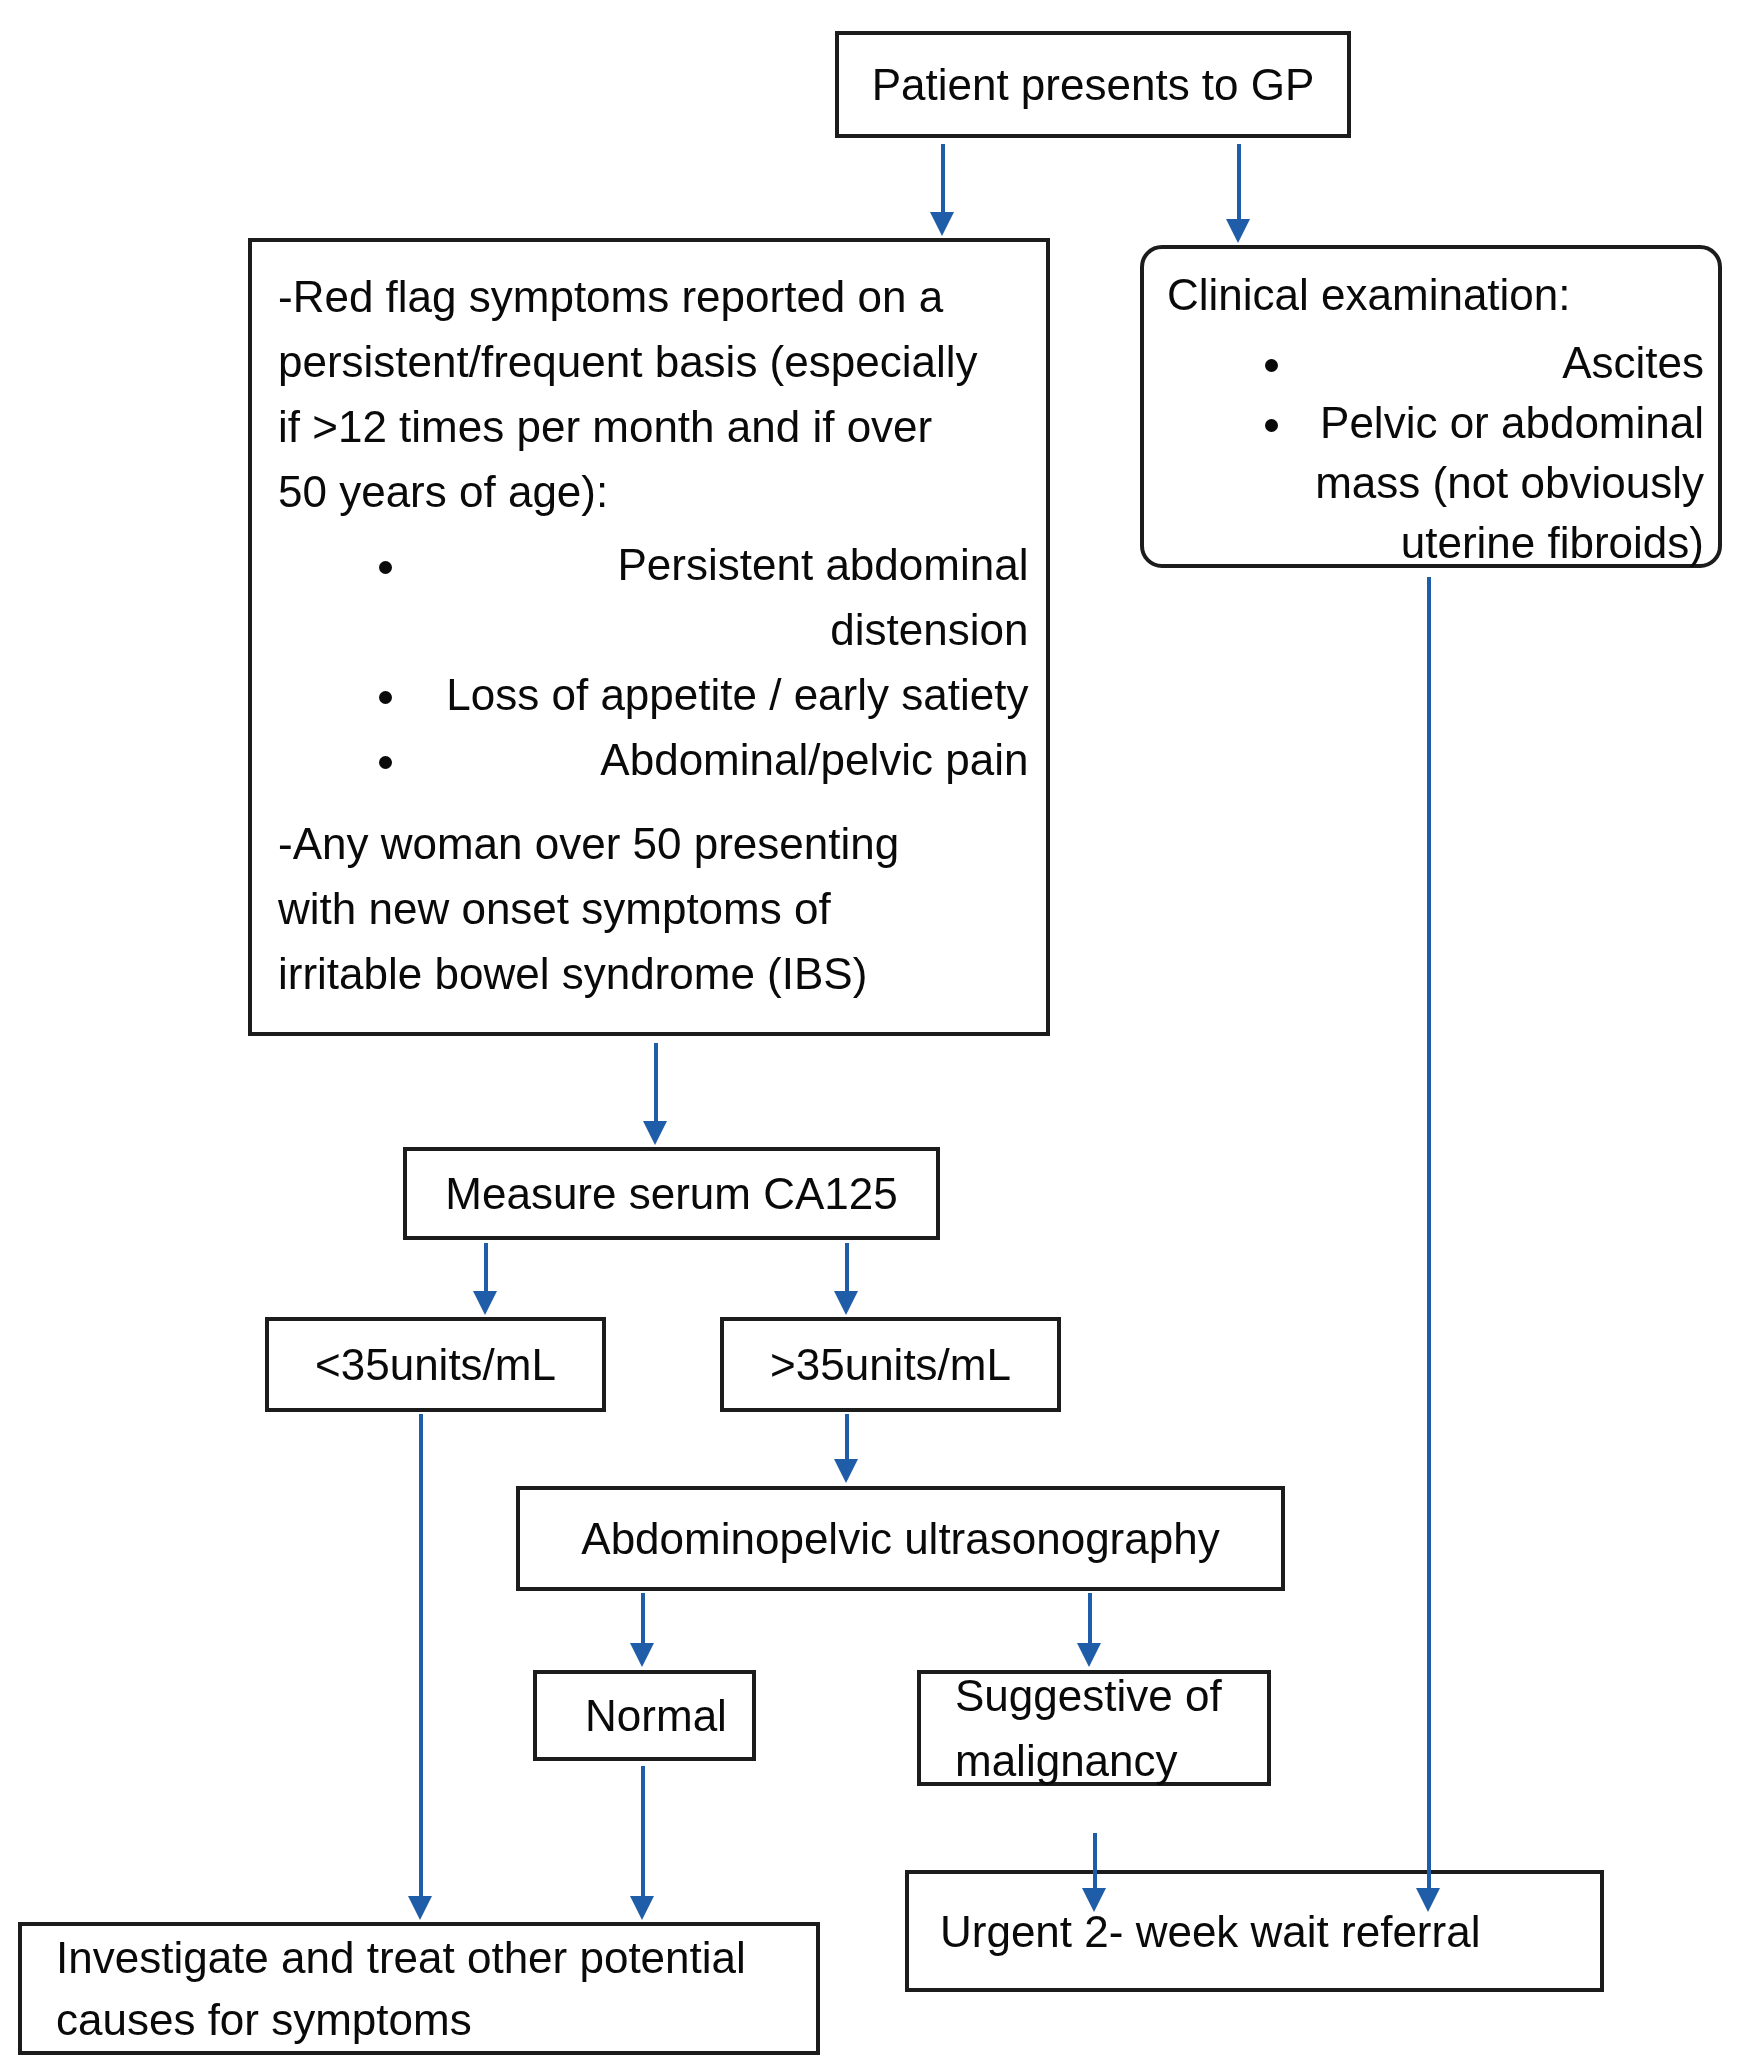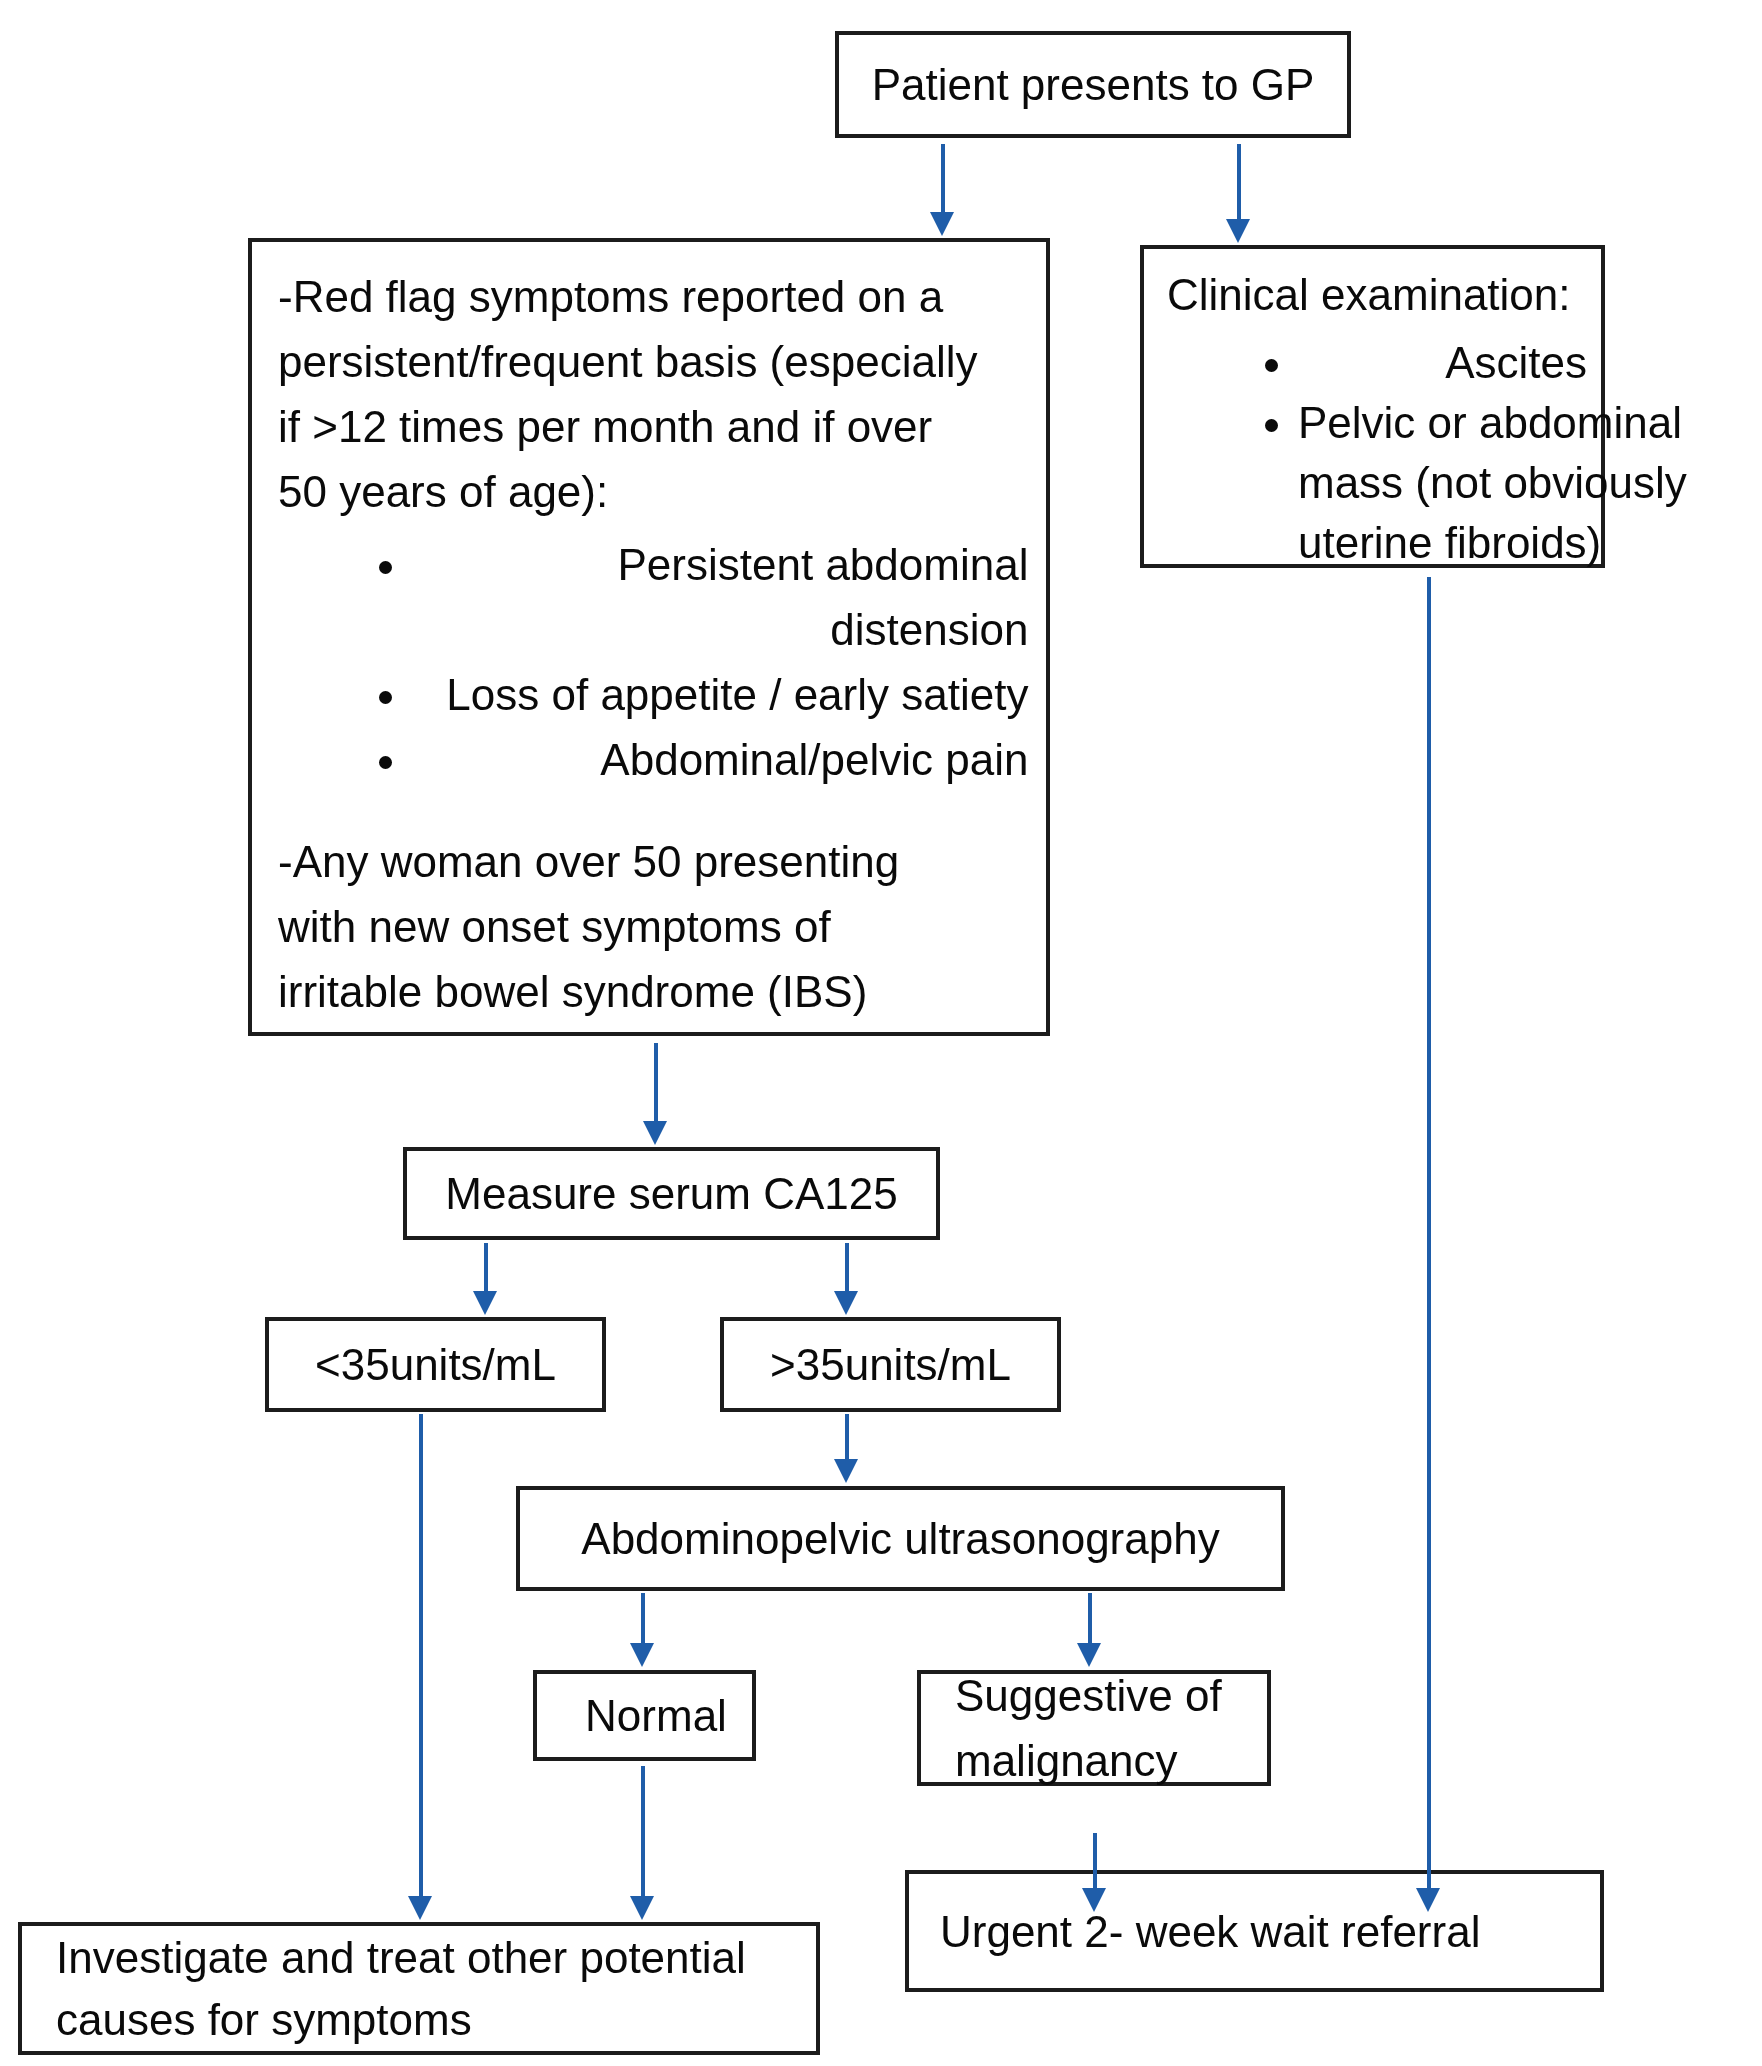--- a/index.html
+++ b/index.html
@@ -29,21 +29,21 @@
     justify-content: center;
     text-align: center;
   }
   .vcenter {
     display: flex;
     flex-direction: column;
     justify-content: center;
   }
   .ln { display: block; white-space: nowrap; }
   .para { margin: 0; }
-  .gap { margin-top: 37px; }
+  .gap { margin-top: 19px; }
   ul.bullets {
     margin: 8px;
     padding-left: 126px;
     list-style: disc outside;
     text-align: right;
   }
   ul.bullets li { margin: 0; }
   
   .arrow { position: absolute; width: 26px; }
   .arrow .stem {
@@ -96,21 +96,21 @@
         <span class="ln">Abdominal/pelvic pain</span>
       </li>
     </ul>
     <div class="para gap">
       <span class="ln">-Any woman over 50 presenting</span>
       <span class="ln">with new onset symptoms of</span>
       <span class="ln">irritable bowel syndrome (IBS)</span>
     </div>
   </div>
 
-  <div class="node" style="left:1140px; top:245px; width:465px; height:323px; padding:15.6px 6px 0 23px; line-height:60px;">
+  <div class="node" style="left:1140px; top:245px; width:582px; height:323px; padding:15.6px 6px 0 23px; line-height:60px;border-radius:22px;">
     <div class="para">
       <span class="ln">Clinical examination:</span>
     </div>
     <ul class="bullets" style="padding-left:123px;">
       <li>
         <span class="ln">Ascites</span>
       </li>
       <li>
         <span class="ln">Pelvic or abdominal</span>
         <span class="ln">mass (not obviously</span>

